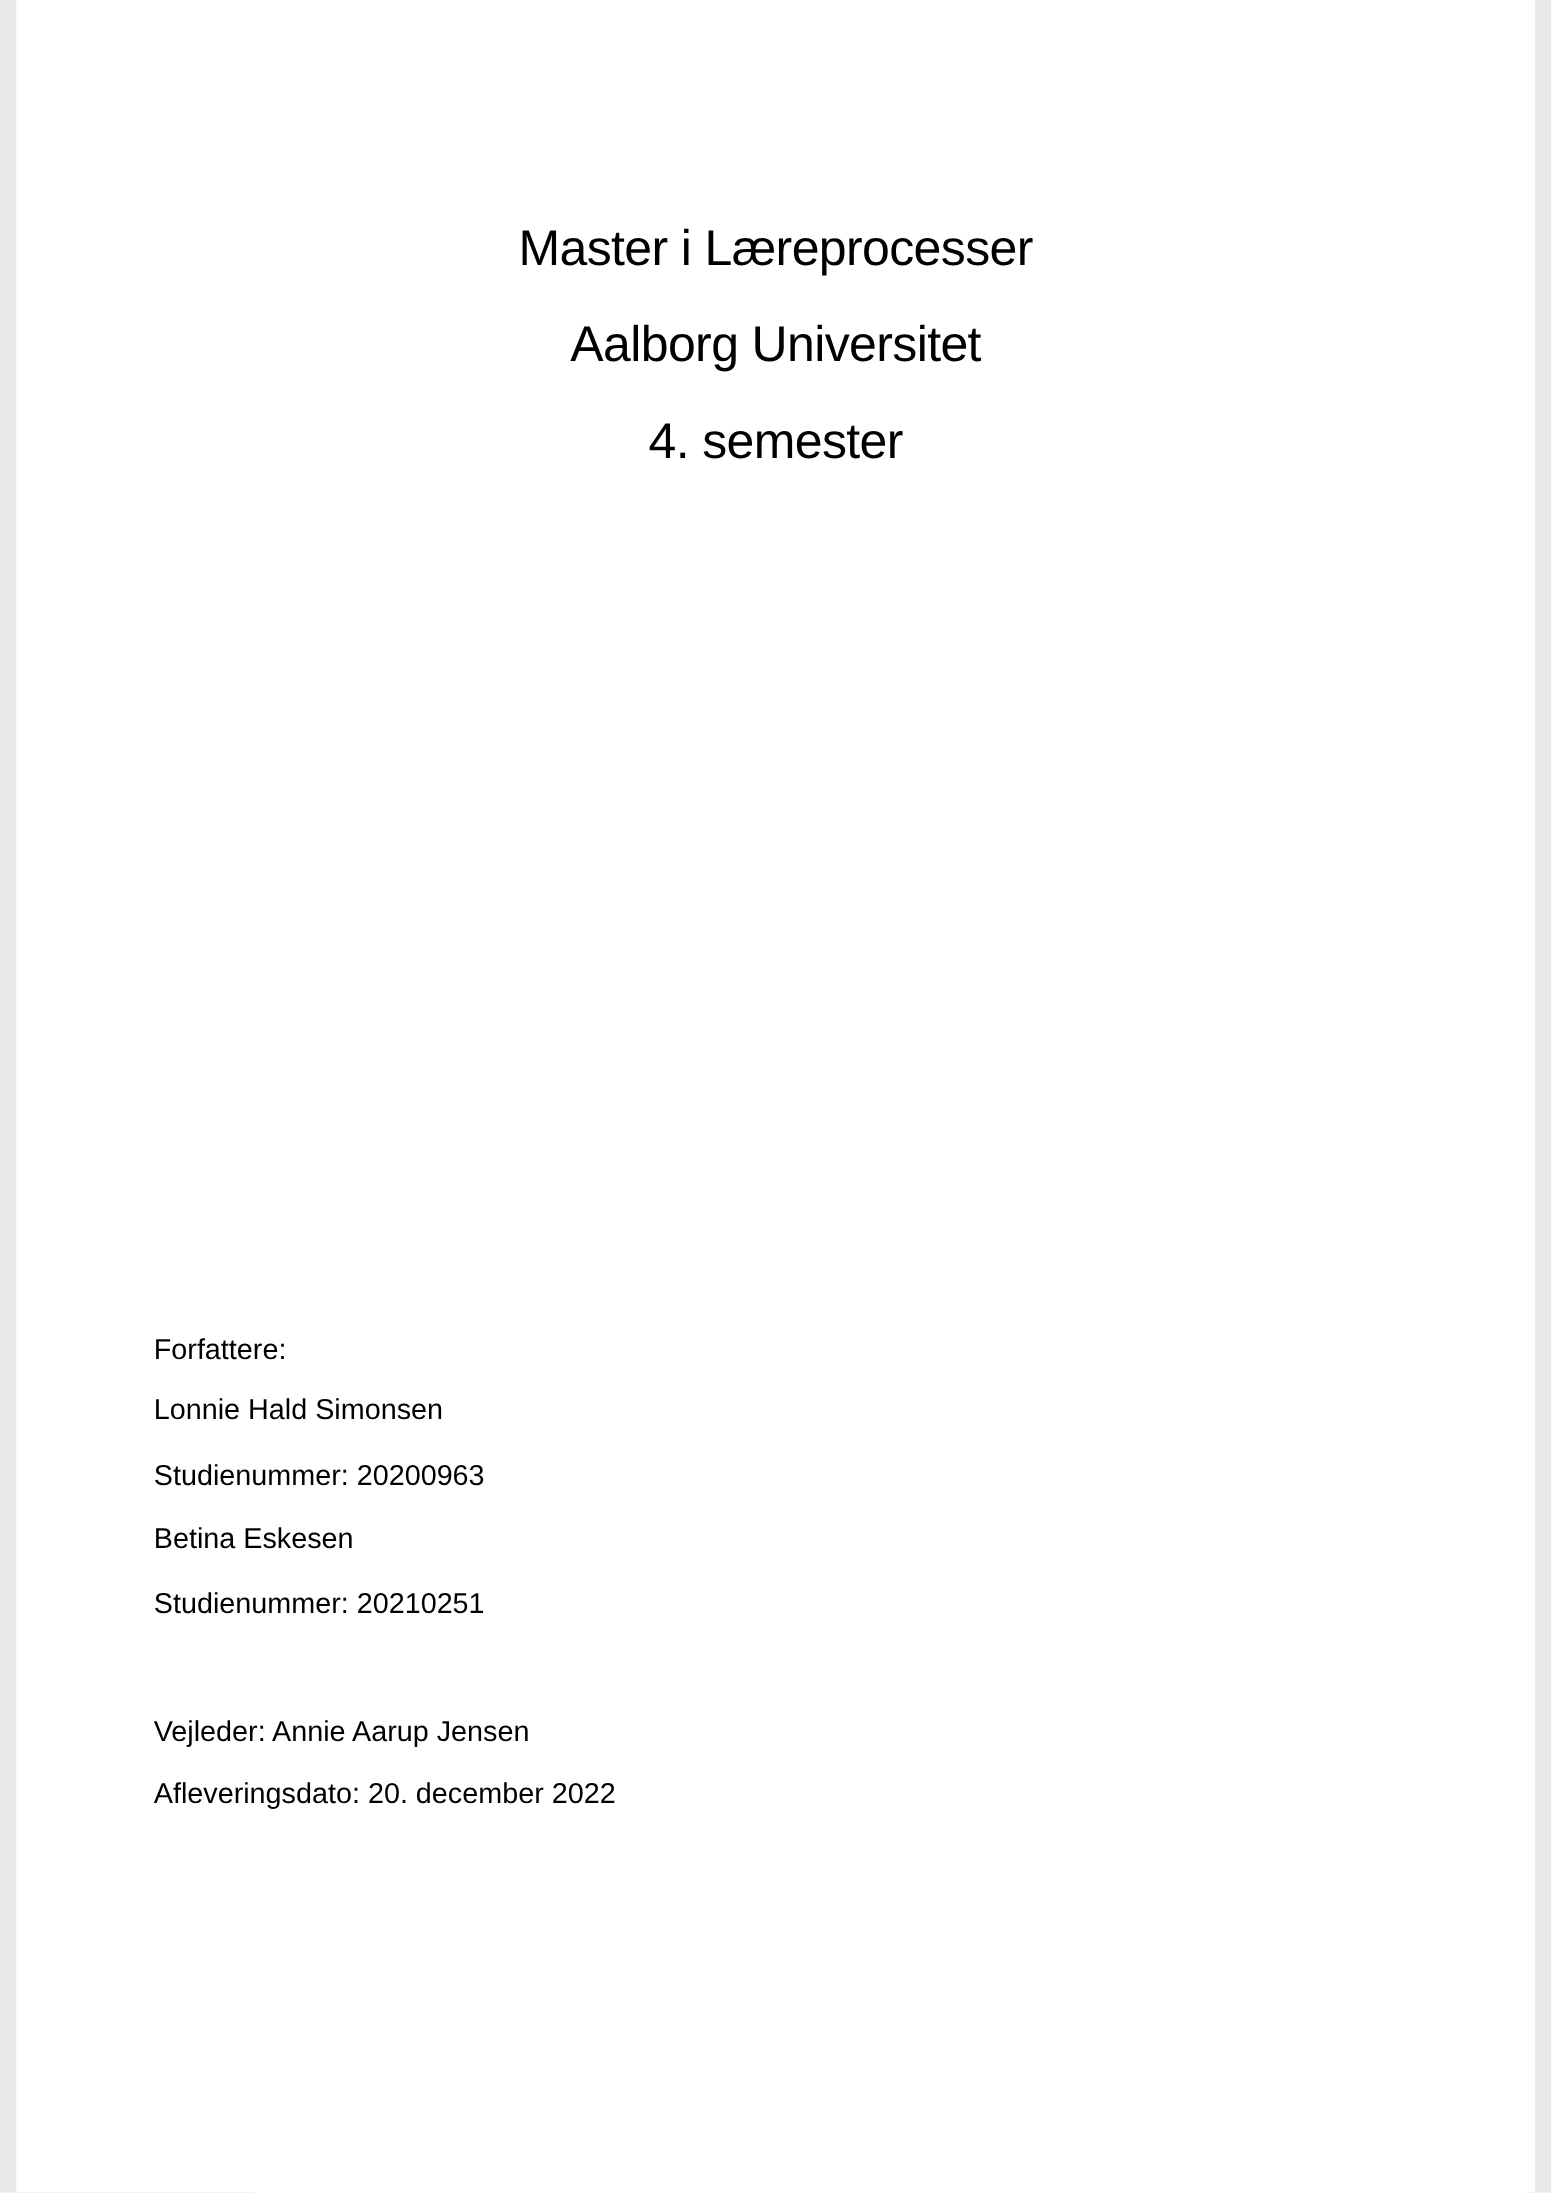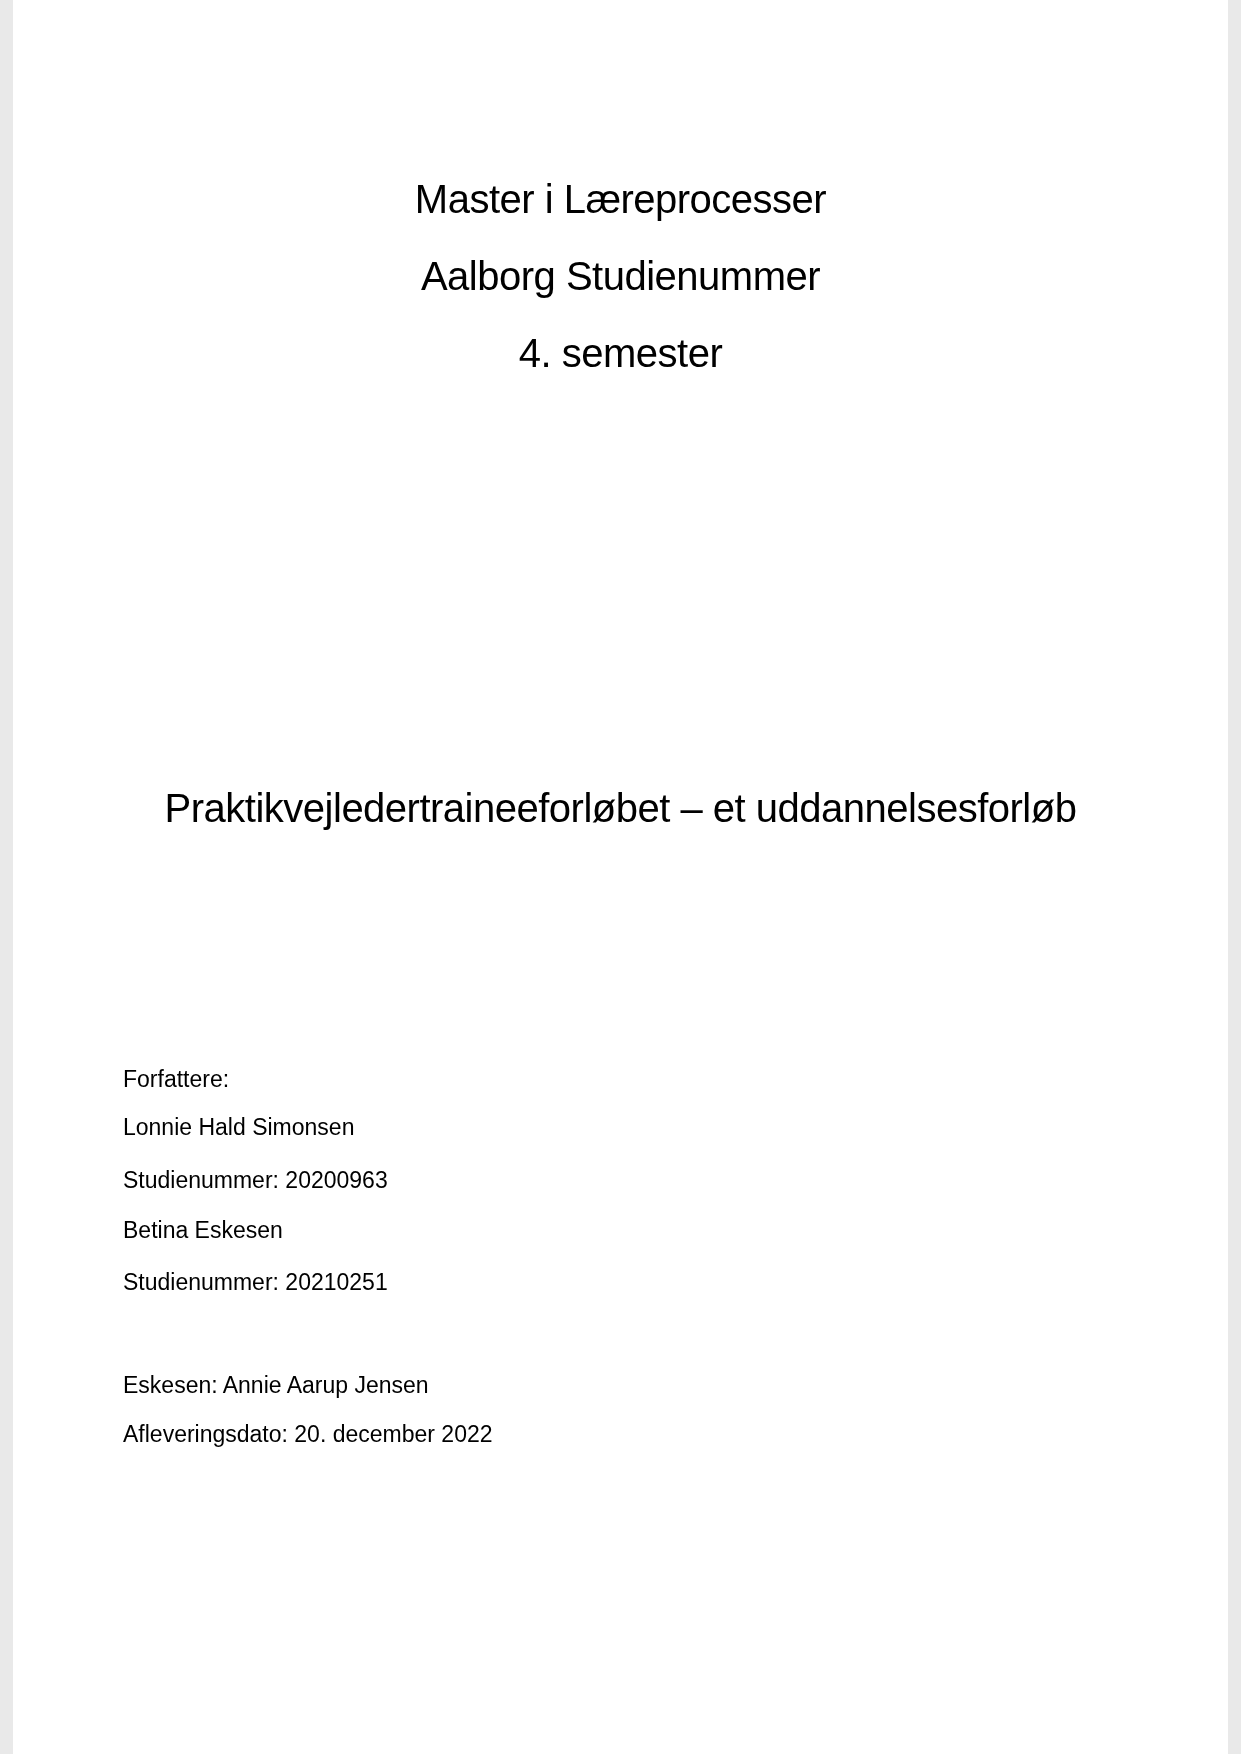--- a/index.html
+++ b/index.html
@@ -35,36 +35,35 @@
     white-space: nowrap;
   }
 </style>
 </head>
 <body>
 
 <div class="page">
 
   <div class="h-line" style="top:177px">Master i Læreprocesser</div>
 
-  <div class="h-line" style="top:254px">Aalborg Studienummer</div>
+  <div class="h-line" style="top:254px">Aalborg Universitet</div>
 
   <div class="h-line" style="top:331px">4. semester</div>
 
 
 
-  <div class="h-line" style="top:786px">Praktikvejledertraineeforløbet – et uddannelsesforløb</div>
 
   <div class="b-line" style="top:1066px">Forfattere:</div>
 
   <div class="b-line" style="top:1114px">Lonnie Hald Simonsen</div>
 
   <div class="b-line" style="top:1167px">Studienummer: 20200963</div>
 
   <div class="b-line" style="top:1217px">Betina Eskesen</div>
 
   <div class="b-line" style="top:1269px">Studienummer: 20210251</div>
 
-  <div class="b-line" style="top:1372px">Eskesen: Annie Aarup Jensen</div>
+  <div class="b-line" style="top:1372px">Vejleder: Annie Aarup Jensen</div>
 
   <div class="b-line" style="top:1421px">Afleveringsdato: 20. december 2022</div>
 
 
 </div>
 
 </body></html>

